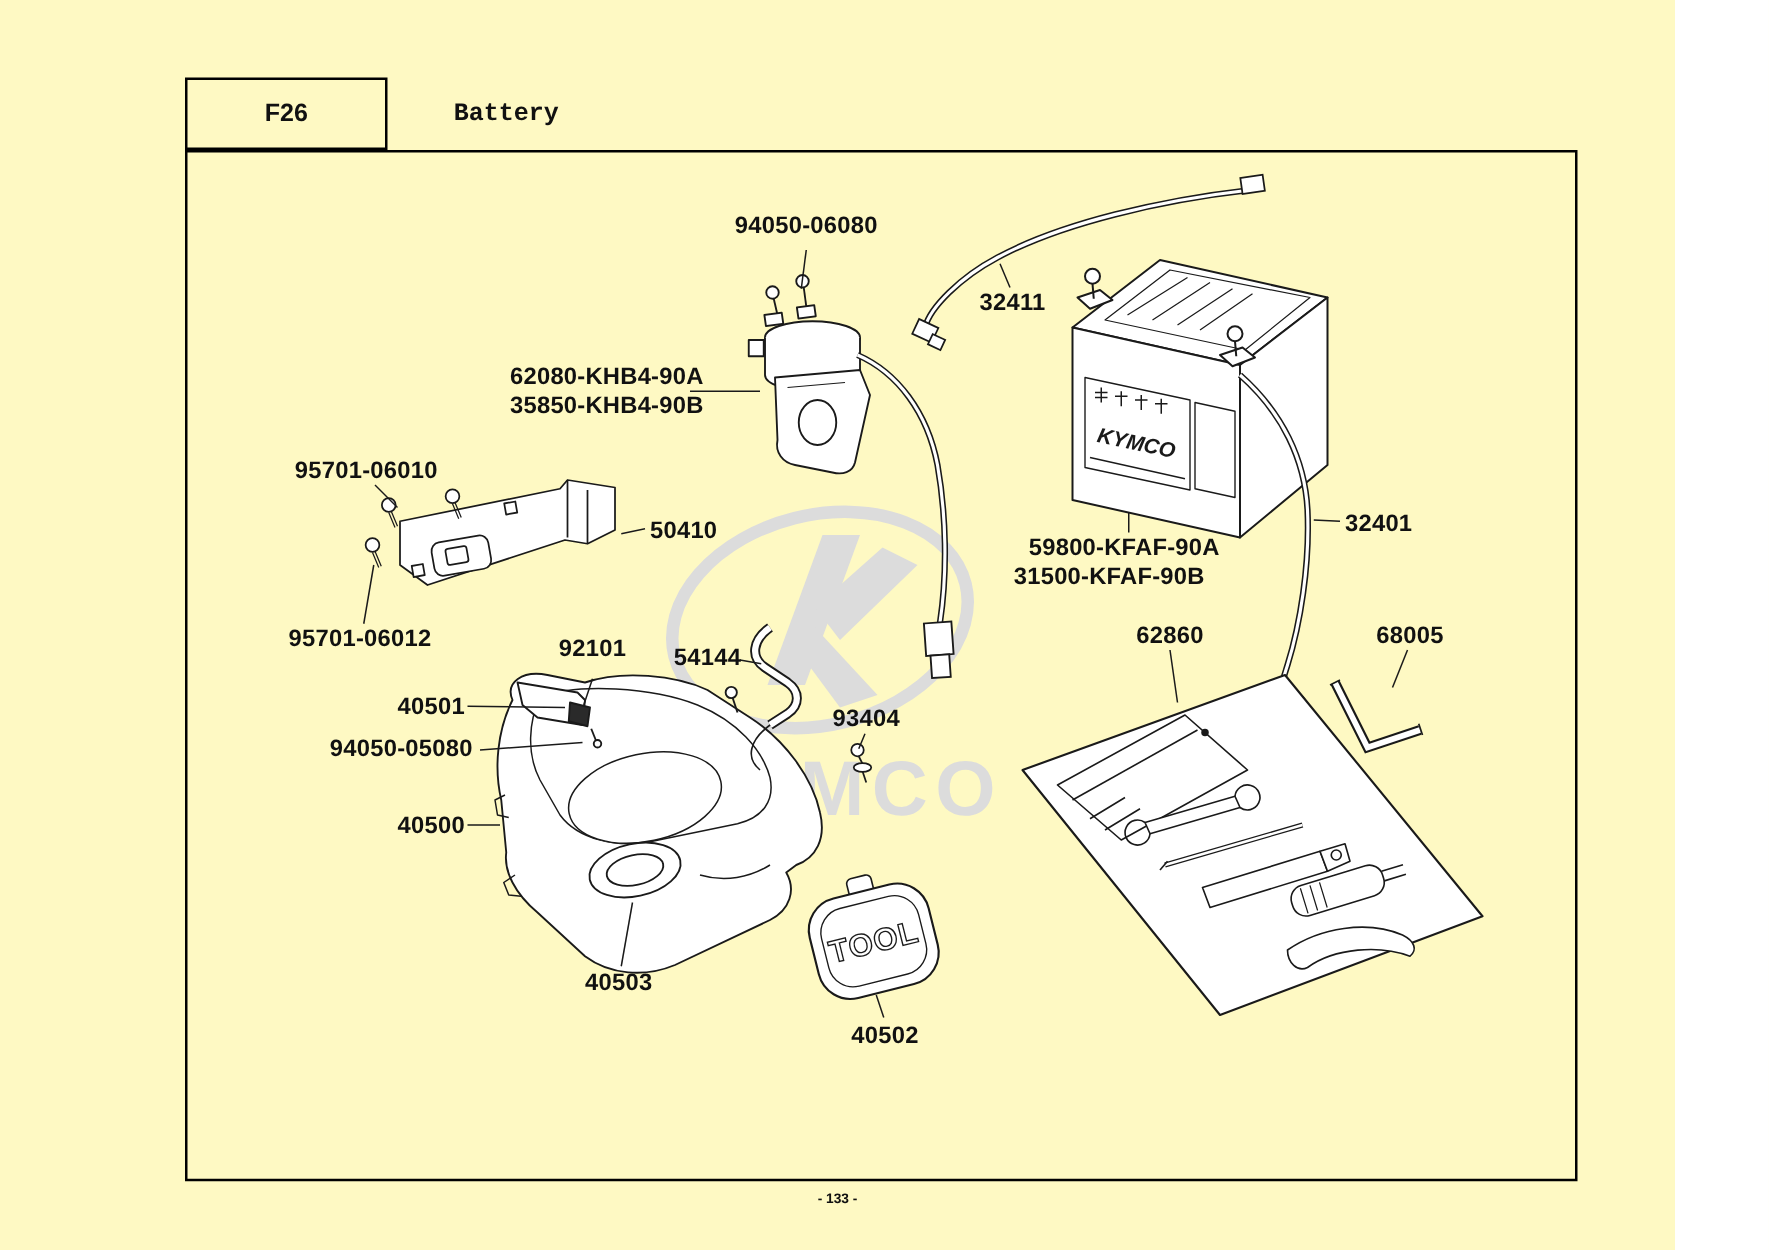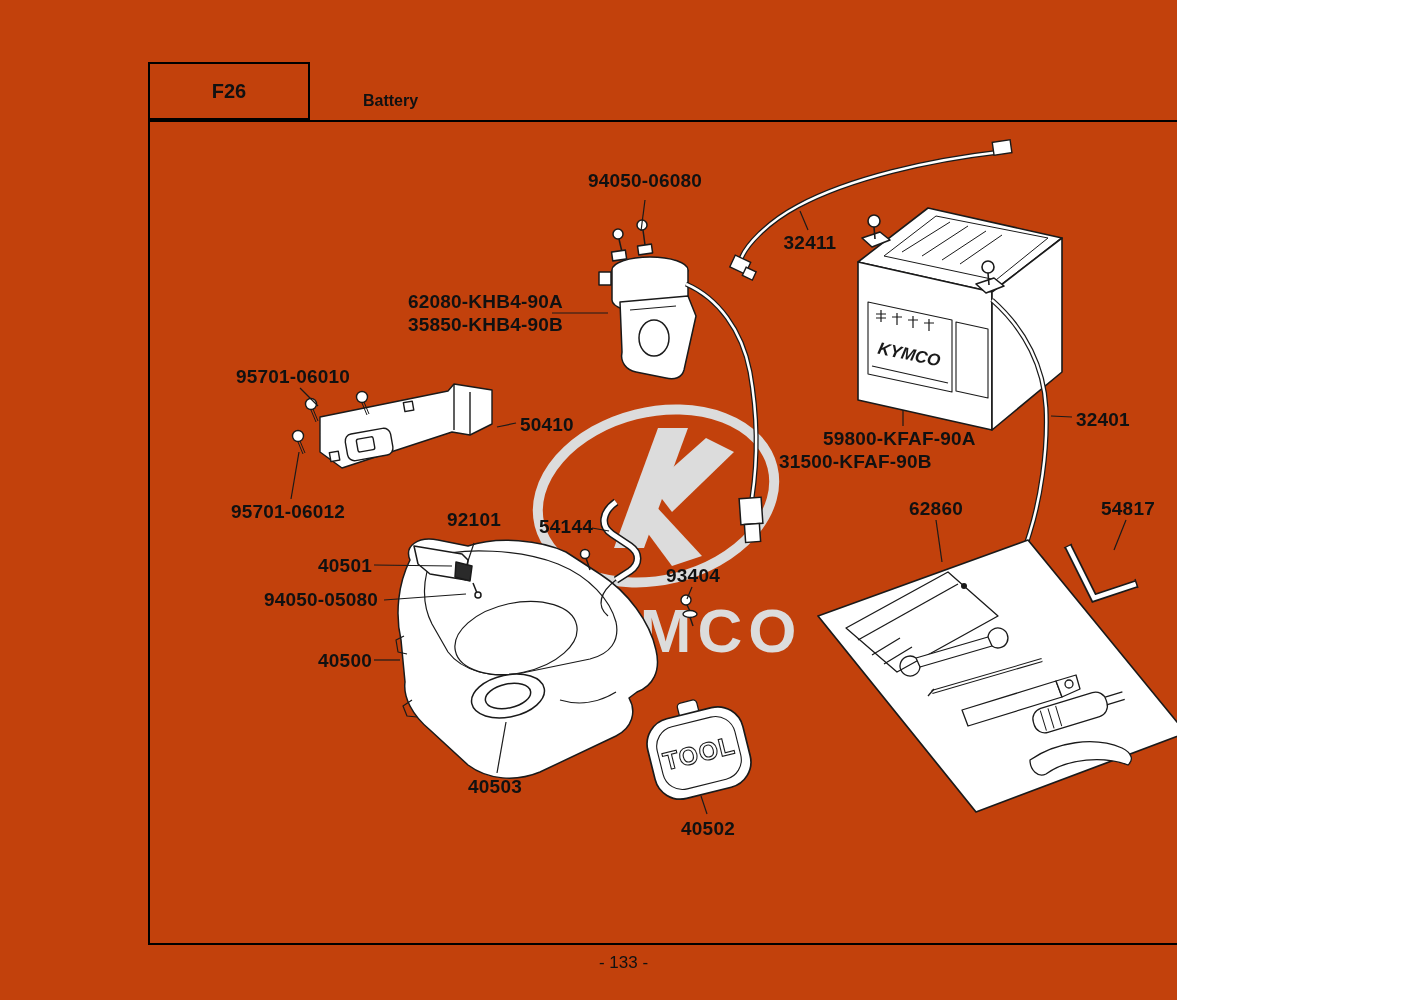--- a/index.html
+++ b/index.html
@@ -1,28 +1,28 @@
 <!DOCTYPE html>
 <html><head>
 <meta charset="utf-8">
 <style>
   * { margin:0; padding:0; box-sizing:border-box; }
   html,body { background:#ffffff; }
-  .page { position:relative; width:1177px; height:1000px; background:#c2410c;
+  .page { position:relative; width:1340px; height:1000px; background:#fef9c3;
           font-family:"Liberation Sans", sans-serif; overflow:hidden; color:#111; }
   .code-box { position:absolute; left:148px; top:62px; width:162px; height:58px;
               border:2px solid #000; display:flex; align-items:center; justify-content:center;
               font-size:20px; font-weight:bold; }
-  .section-title { position:absolute; left:363px; top:92px; font-size:16px; font-weight:bold; }
+  .section-title { position:absolute; left:363px; top:80px; font-size:20px; font-weight:bold;font-family:Liberation Mono, monospace; }
   .frame { position:absolute; left:148px; top:120px; width:1114px; height:825px; border:2px solid #000; }
   .art { position:absolute; left:0; top:0; }
   .lbl { position:absolute; font-size:19px; font-weight:bold; white-space:nowrap; letter-spacing:.2px; }
   .lbl.c { transform:translateX(-50%); }
   .page-num { position:absolute; left:50%; top:953px; transform:translateX(-50%);
-              font-size:17px; font-weight:normal;margin-left:35px; }
+              font-size:11px; font-weight:bold; }
 </style>
 </head>
 <body>
 
 <div class="page">
 
   <div class="code-box">
     <span>F26</span>
   </div>
   <div class="section-title">Battery</div>
@@ -223,24 +223,24 @@
   </svg>
 
   <div class="lbl c" style="left:645px;top:170px">94050-06080</div>
   <div class="lbl c" style="left:810px;top:232px">32411</div>
   <div class="lbl" style="left:408px;top:291px">62080-KHB4-90A</div>
   <div class="lbl" style="left:408px;top:314px">35850-KHB4-90B</div>
   <div class="lbl c" style="left:293px;top:366px">95701-06010</div>
   <div class="lbl" style="left:520px;top:414px">50410</div>
   <div class="lbl c" style="left:288px;top:501px">95701-06012</div>
   <div class="lbl" style="left:823px;top:428px">59800-KFAF-90A</div>
-  <div class="lbl" style="left:779px;top:451px">31500-KFAF-90B</div>
+  <div class="lbl" style="left:811px;top:451px">31500-KFAF-90B</div>
   <div class="lbl" style="left:1076px;top:409px">32401</div>
   <div class="lbl c" style="left:936px;top:498px">62860</div>
-  <div class="lbl c" style="left:1128px;top:498px">54817</div>
+  <div class="lbl c" style="left:1128px;top:498px">68005</div>
   <div class="lbl c" style="left:474px;top:509px">92101</div>
   <div class="lbl c" style="left:566px;top:516px">54144</div>
   <div class="lbl c" style="left:345px;top:555px">40501</div>
   <div class="lbl c" style="left:693px;top:565px">93404</div>
   <div class="lbl c" style="left:321px;top:589px">94050-05080</div>
   <div class="lbl c" style="left:345px;top:650px">40500</div>
   <div class="lbl c" style="left:495px;top:776px">40503</div>
   <div class="lbl c" style="left:708px;top:818px">40502</div>
 
   <div class="page-num">- 133 -</div>

